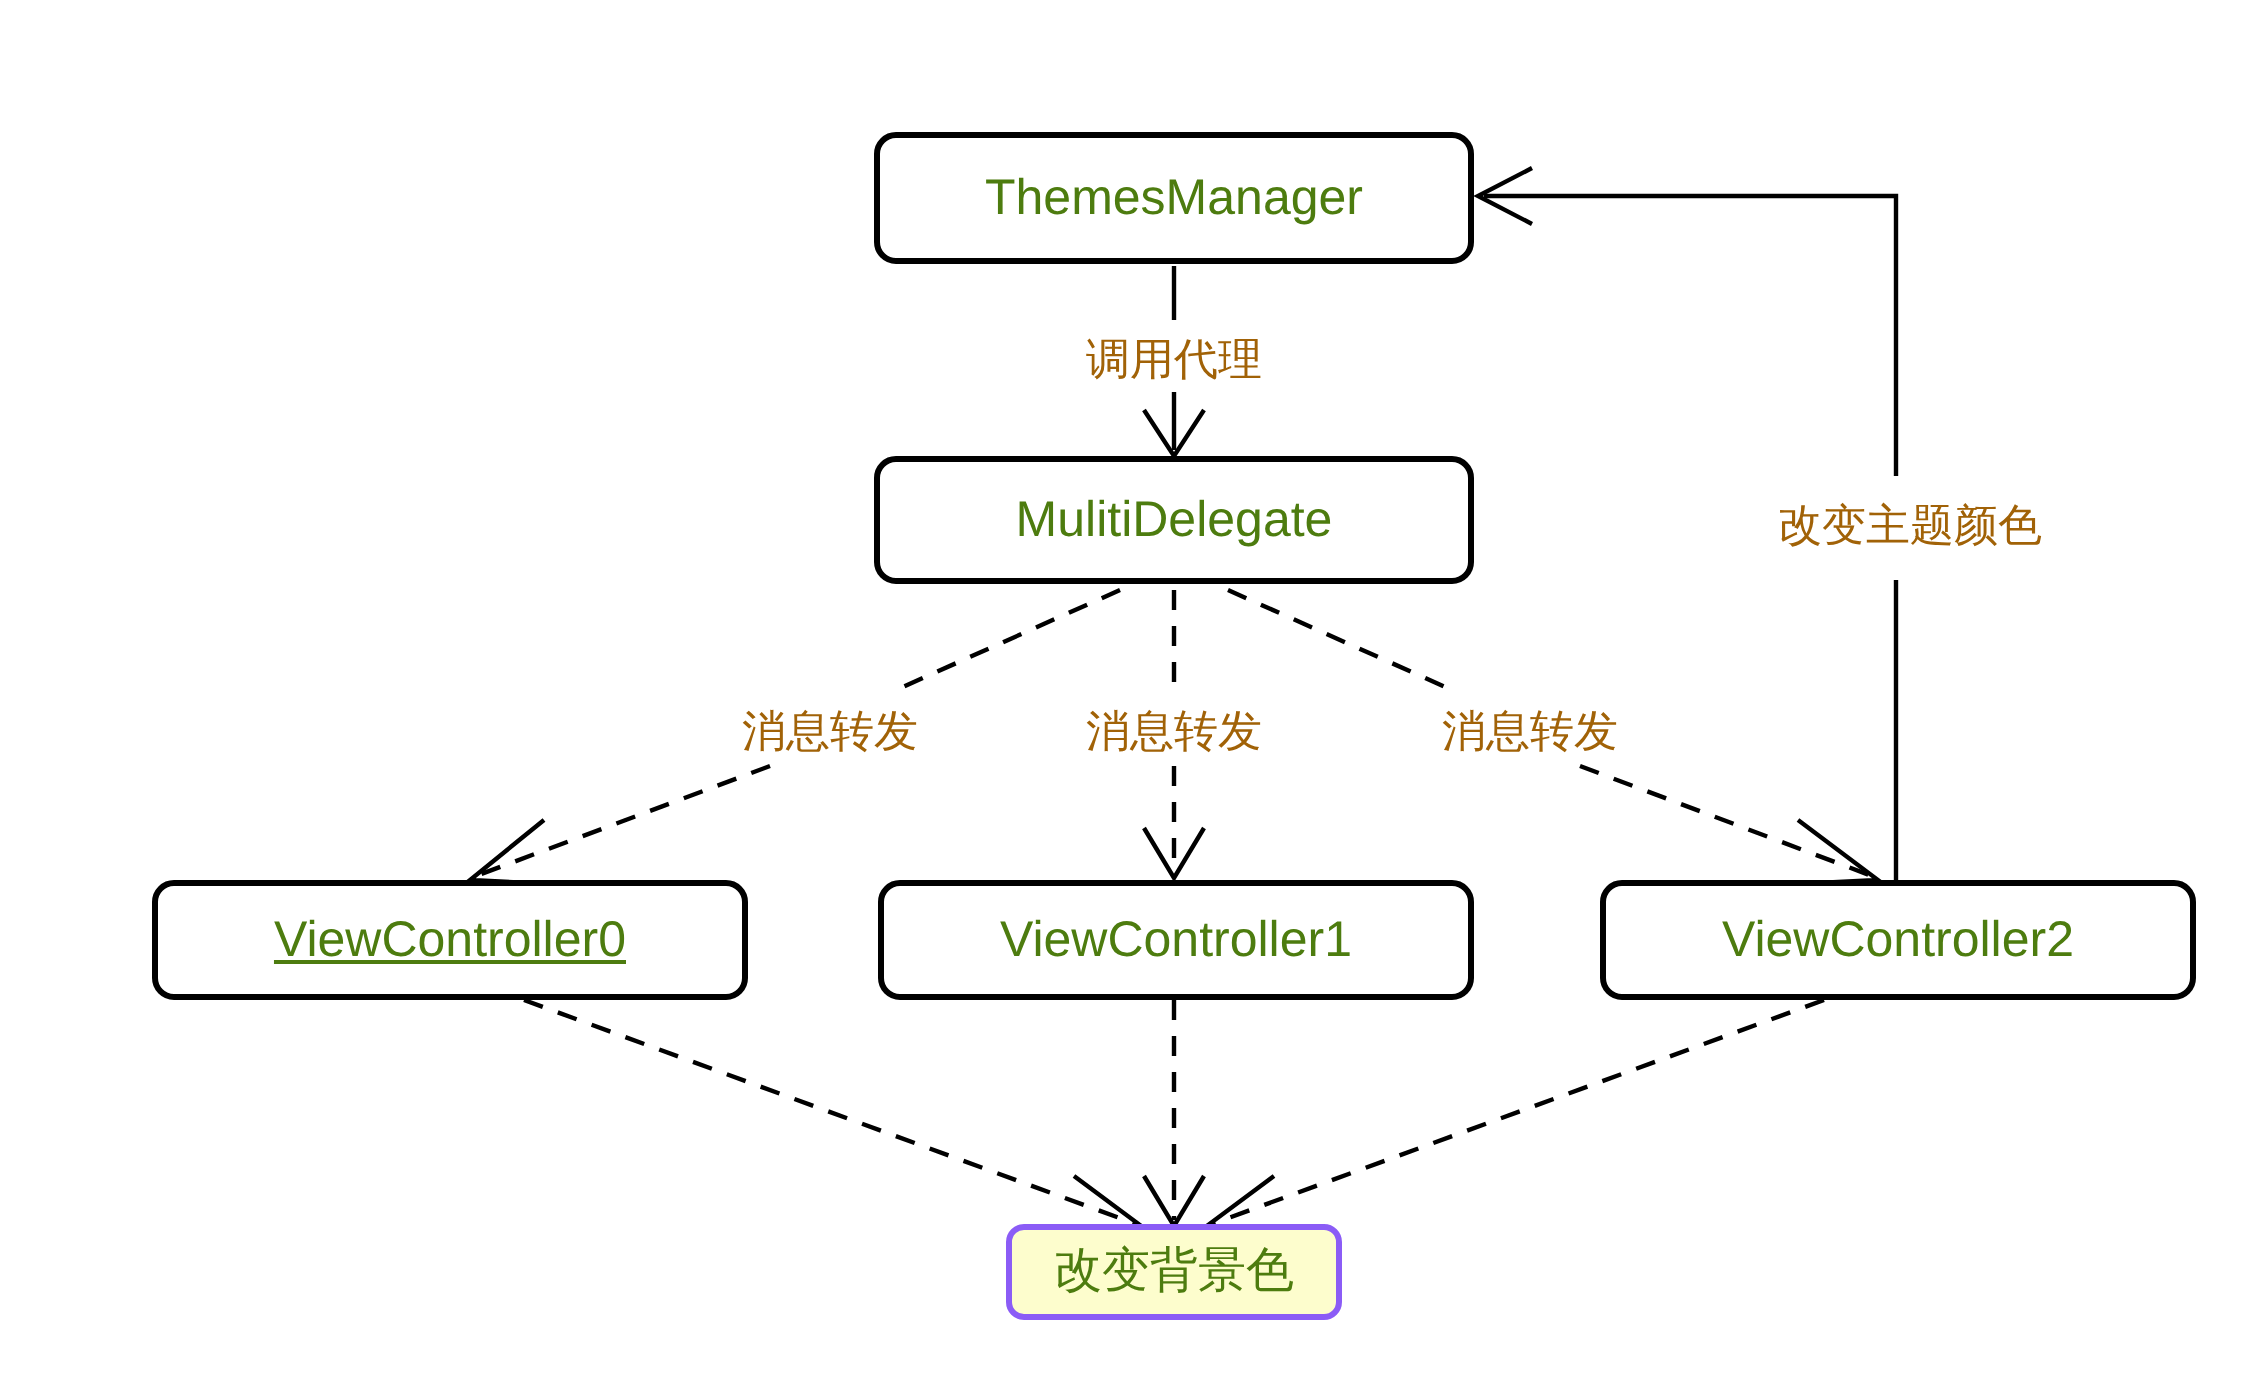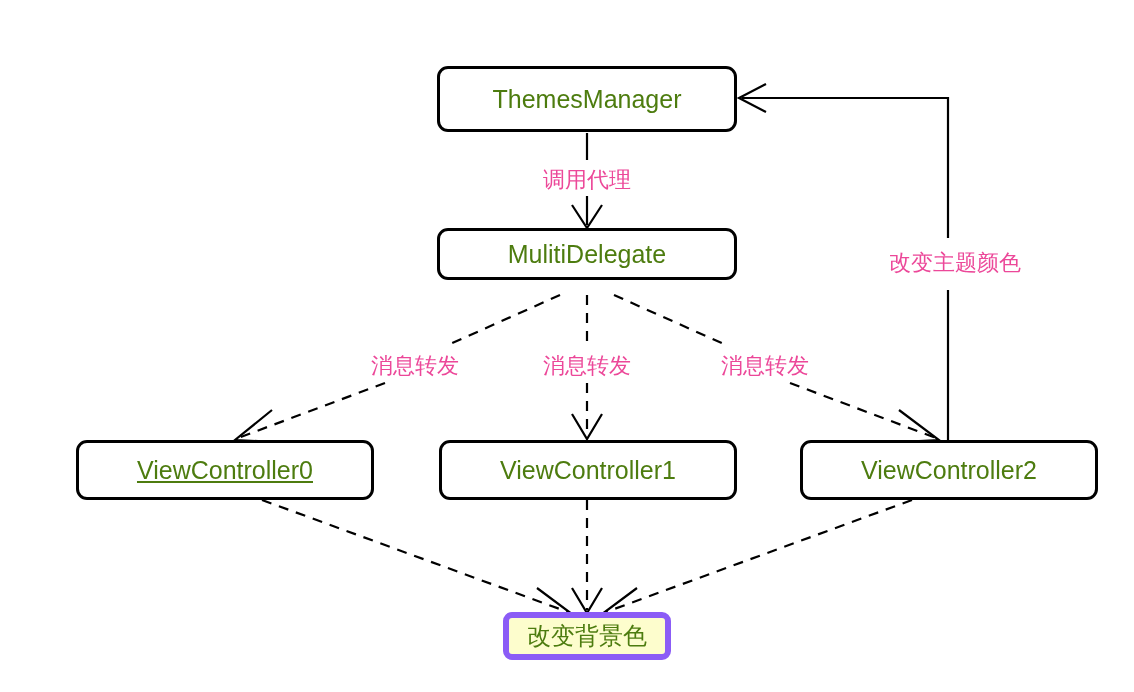--- a/index.html
+++ b/index.html
@@ -51,27 +51,27 @@
     background: #ffffff;
     border: 3px solid #000000;
     border-radius: 11px;
     color: #4d7c0f;
     font-size: 25px;
     line-height: 1;
     white-space: nowrap;
   }
   .node-highlight {
     background: #fdfdcd;
-    border: 6px solid #8b5cf6;
+    border: 3px solid #8b5cf6;
     border-radius: 9px;
     font-size: 24px;
   }
   .edge-label {
     position: absolute;
-    color: #ec4899;
+    color: #a16207;
     font-size: 22px;
     line-height: 1;
     white-space: nowrap;
     background: #ffffff;
     padding: 2px 4px;
     transform: translate(-50%, -50%);
   }
 </style>
 </head>
 <body>
@@ -124,21 +124,21 @@
       <path class="edge-solid" d="M948,238 L948,98 L742,98"></path>
       <path class="arrow-head" d="M766,84 L739,98 L766,112"></path>
     </g>
 
   </svg>
 
   <div class="node" style="left:437px; top:66px; width:300px; height:66px;">
     <span>ThemesManager</span>
   </div>
 
-  <div class="node" style="left:437px; top:228px; width:300px; height:52px;">
+  <div class="node" style="left:437px; top:228px; width:300px; height:64px;">
     <span>MulitiDelegate</span>
   </div>
 
   <div class="node" style="left:76px; top:440px; width:298px; height:60px;text-decoration:underline;">
     <span>ViewController0</span>
   </div>
 
   <div class="node" style="left:439px; top:440px; width:298px; height:60px;text-align:center;">
     <span>ViewController1</span>
   </div>

